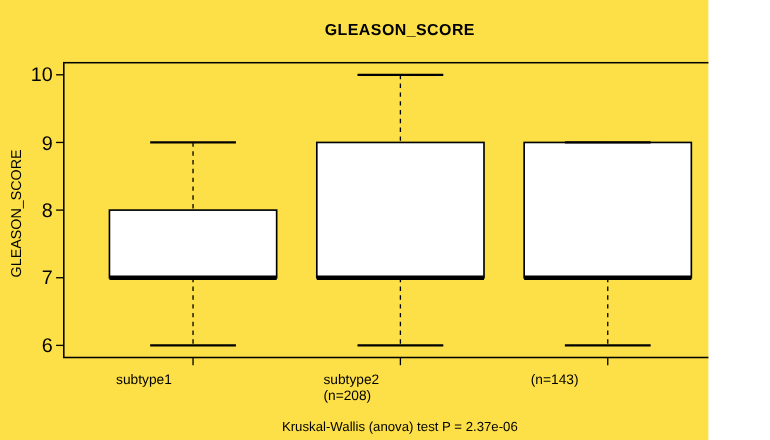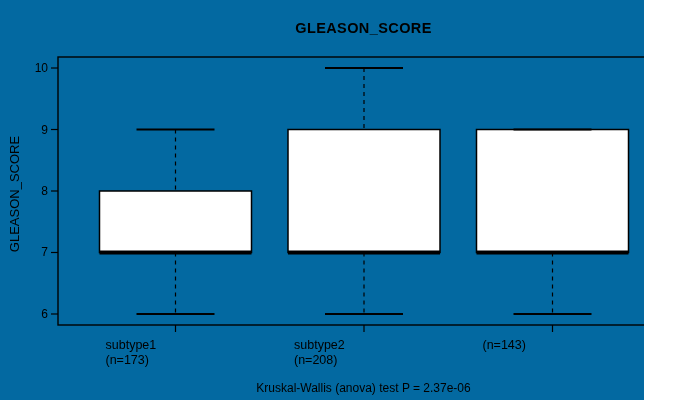--- a/index.html
+++ b/index.html
@@ -1,30 +1,30 @@
 <!DOCTYPE html>
 <html><head>
 <meta charset="utf-8">
 <style>
   html,body{margin:0;padding:0;background:#ffffff;}
   .fig{
-    position:relative;width:644px;height:400px;background:#0369a1;
+    position:relative;width:644px;height:400px;background:#fde047;
     font-family:"Liberation Sans",sans-serif;color:#000000;overflow:hidden;
   }
   .fig svg{position:absolute;left:0;top:0;}
   .title{
     position:absolute;left:58px;top:20px;width:611px;text-align:center;
     font-weight:bold;font-size:14.5px;letter-spacing:0.4px;
   }
   .ylab{
     position:absolute;left:-85px;top:186px;width:200px;height:16px;line-height:16px;
     text-align:center;font-size:13px;transform:rotate(-90deg);transform-origin:50% 50%;
   }
   .ytick-label{
-    position:absolute;left:18px;width:30px;text-align:right;font-size:12px;
+    position:absolute;left:18px;width:30px;text-align:right;font-size:18px;
     transform:translateY(-50%);line-height:14px;
   }
   .xtick-label{
     position:absolute;top:338px;width:140px;text-align:left;
     font-size:12.5px;line-height:14.5px;
   }
   .caption{
     position:absolute;left:58px;top:381px;width:611px;text-align:center;font-size:12px;
   }
 </style>
@@ -66,21 +66,20 @@
   <div class="ylab">GLEASON_SCORE</div>
 
   <div class="ytick-label" style="top: 313.992px;">6</div>
   <div class="ytick-label" style="top: 252.496px;">7</div>
   <div class="ytick-label" style="top: 191px;">8</div>
   <div class="ytick-label" style="top: 129.504px;">9</div>
   <div class="ytick-label" style="top: 68.0078px;">10</div>
 
   <div class="xtick-label" style="left: 105.5px;">
     <div>subtype1</div>
-    <div>(n=173)</div>
   </div>
   <div class="xtick-label" style="left: 294px;">
     <div>subtype2</div>
     <div>(n=208)</div>
   </div>
   <div class="xtick-label" style="left: 482.5px;">
     <div>(n=143)</div>
   </div>
 
   <div class="caption">Kruskal-Wallis (anova) test P = 2.37e-06</div>

